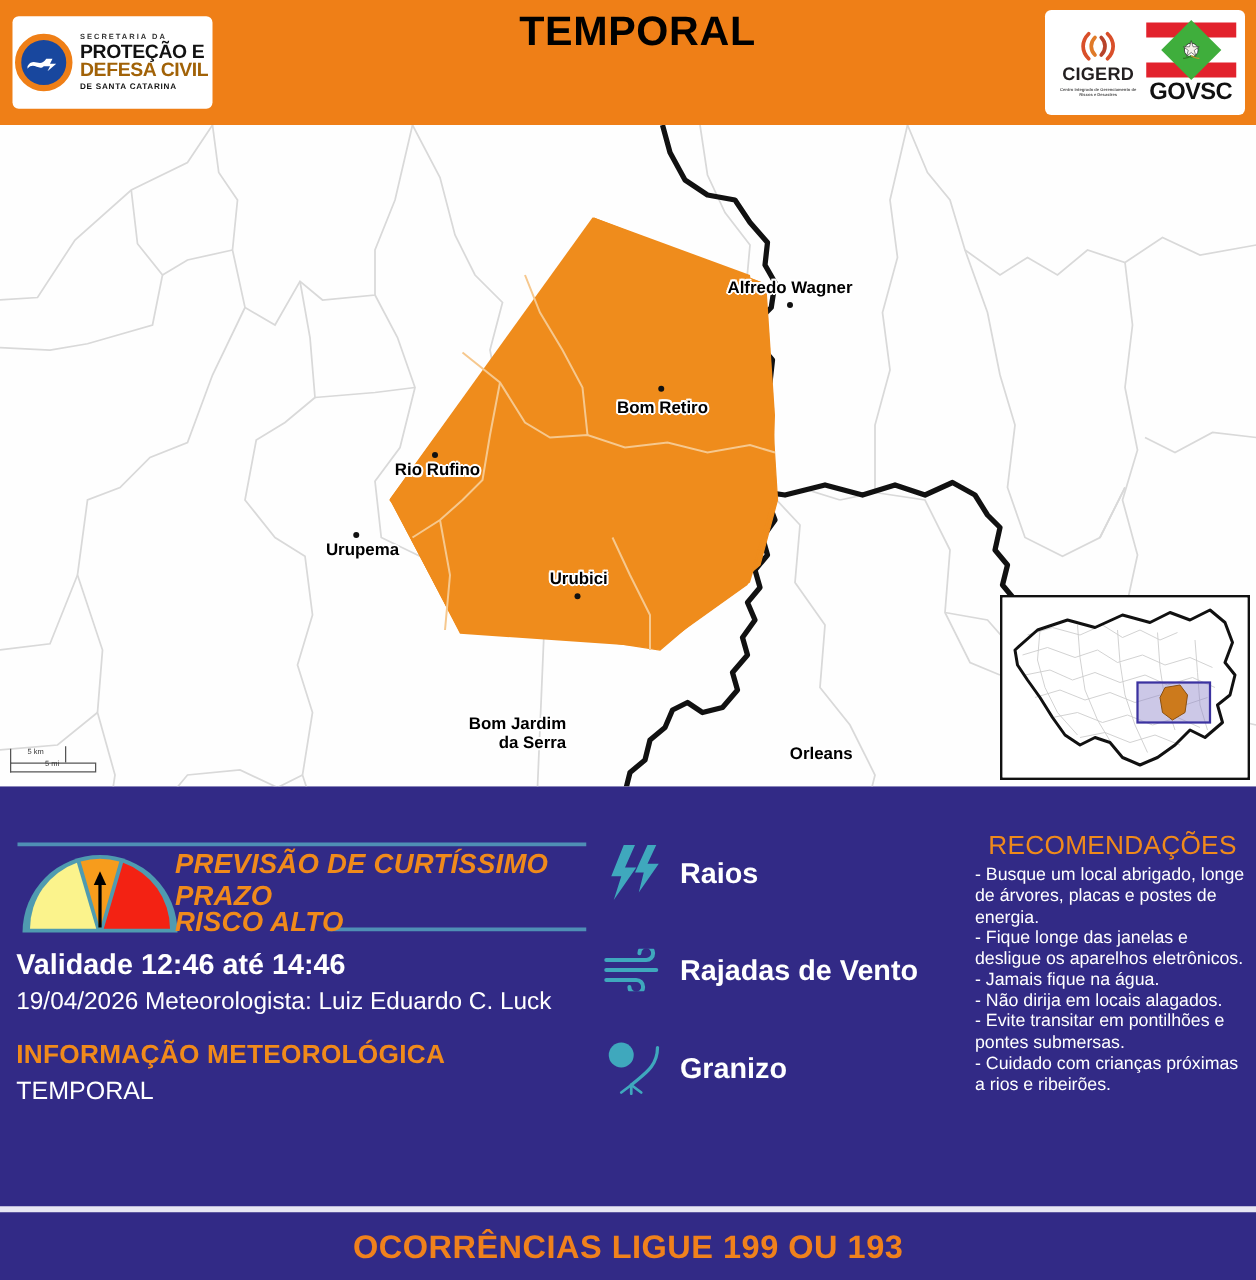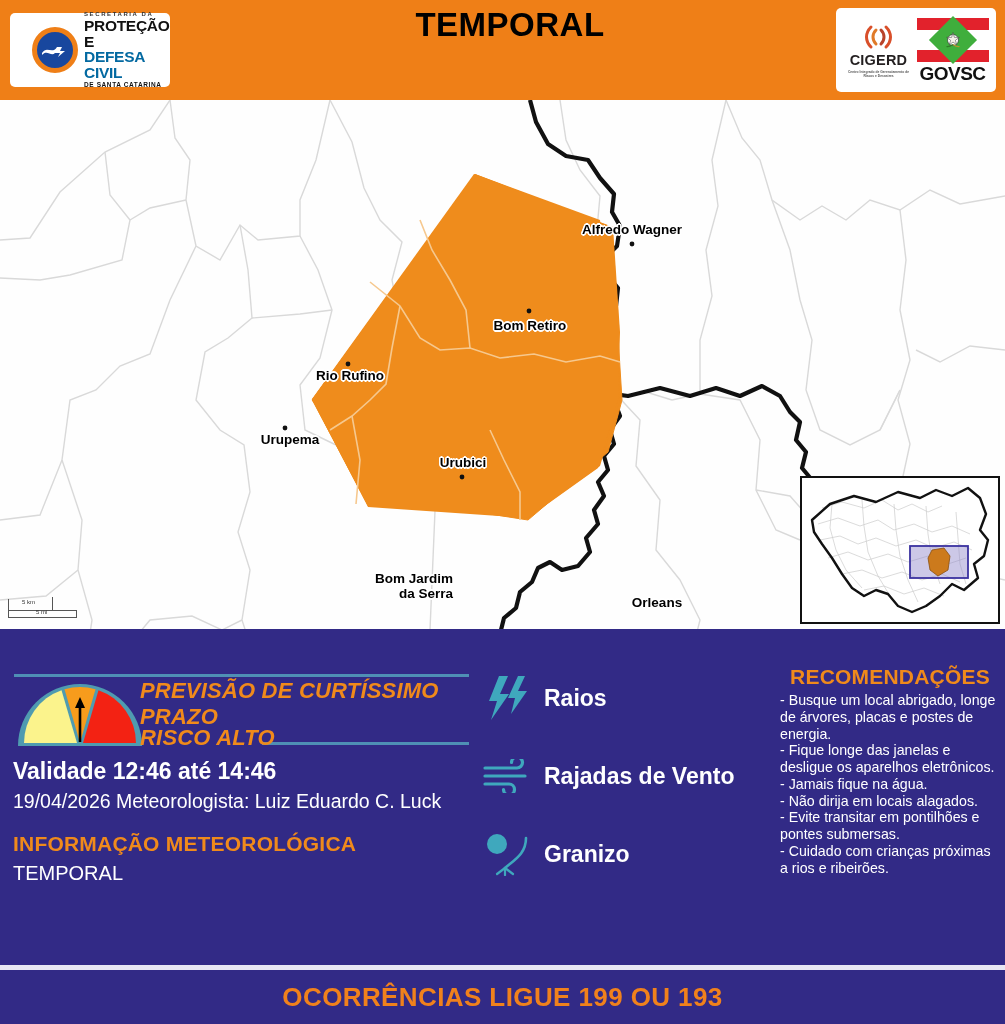--- a/index.html
+++ b/index.html
@@ -4,29 +4,29 @@
 <title>Alerta Defesa Civil SC</title>
 <style>
   html,body{margin:0;padding:0;background:#2e2585;}
   body{width:1005px;height:1024px;overflow:hidden;
        font-family:"Liberation Sans","DejaVu Sans",sans-serif;}
   #page{position:relative;width:1005px;height:1024px;background:#322a86;overflow:hidden;}
 
   
   #header{position:absolute;left:0;top:0;width:1005px;height:100px;background:#ef7f17;}
   .logo-box{position:absolute;background:#fff;border-radius:5px;}
-  #logo-pdc{left:10px;top:13px;width:160px;height:74px;display:flex;align-items:center;padding:0 22px;box-sizing:border-box;}
+  #logo-pdc{left:10px;top:13px;width:160px;height:74px;display:flex;align-items:center;padding:0 2px;box-sizing:border-box;}
   #pdc-mark{width:46px;height:46px;border-radius:50%;background:#18479e;
             border:5px solid #ef7f17;box-sizing:border-box;flex:0 0 auto;
             display:flex;align-items:center;justify-content:center;}
   #pdc-mark svg{display:block;}
   #pdc-text{margin-left:6px;line-height:1;}
   .pdc-l1{font-size:6px;letter-spacing:1.6px;color:#333;font-weight:700;}
   .pdc-l2{font-size:15.5px;font-weight:800;color:#111;letter-spacing:-.3px;margin-top:1px;}
-  .pdc-l3{font-size:15.5px;font-weight:800;color:#0369a1;letter-spacing:-.3px;}
+  .pdc-l3{font-size:15.5px;font-weight:800;color:#a16207;letter-spacing:-.3px;}
   .pdc-l4{font-size:6.5px;font-weight:800;color:#111;letter-spacing:.6px;margin-top:2px;}
 
   #header-title{position:absolute;left:200px;top:6px;width:620px;text-align:center;
       font-size:33px;font-weight:700;color:#000;line-height:1.18;letter-spacing:.5px;}
 
   #logo-right{left:836px;top:8px;width:160px;height:84px;display:flex;align-items:center;
       justify-content:space-around;padding:0 6px;box-sizing:border-box;}
   #cigerd{display:flex;flex-direction:column;align-items:center;width:72px;}
   #cigerd-mark{width:40px;height:30px;}
   #cigerd-name{font-size:14.5px;font-weight:700;color:#231f20;letter-spacing:.2px;line-height:1;margin-top:1px;}
@@ -74,21 +74,21 @@
   #info-head{position:absolute;left:13px;top:172px;font-size:21px;font-weight:700;color:#f08a1b;letter-spacing:.2px;}
   #info-body{position:absolute;left:13px;top:202px;font-size:20px;color:#fff;}
 
   #col-mid{position:absolute;left:470px;top:0;width:300px;height:305px;}
   .hazard{position:absolute;left:8px;width:290px;height:56px;display:flex;align-items:center;}
   .hz-icon{width:62px;height:52px;flex:0 0 auto;display:flex;align-items:center;justify-content:center;}
   .hz-label{font-size:23px;font-weight:700;color:#fff;margin-left:4px;}
 
   #col-right{position:absolute;left:775px;top:0;width:230px;height:305px;}
   #rec-title{position:absolute;left:0;top:5px;width:230px;text-align:center;
-      font-size:21px;font-weight:700;color:#f08a1b;letter-spacing:.2px;}
+      font-size:21px;font-weight:400;color:#f08a1b;letter-spacing:.2px;}
   #rec-list{position:absolute;left:5px;top:32px;width:222px;font-size:14.2px;color:#fff;line-height:1.18;}
   #rec-list .ritem{margin:0 0 0 0;}
 
   
   #sep{position:absolute;left:0;top:965px;width:1005px;height:5px;background:#e7e6f3;}
   #footer{position:absolute;left:0;top:970px;width:1005px;height:54px;background:#322a86;
       display:flex;align-items:center;justify-content:center;}
   #footer-text{font-size:26px;font-weight:700;color:#f0811c;letter-spacing:.4px;}
 </style>
 </head>

